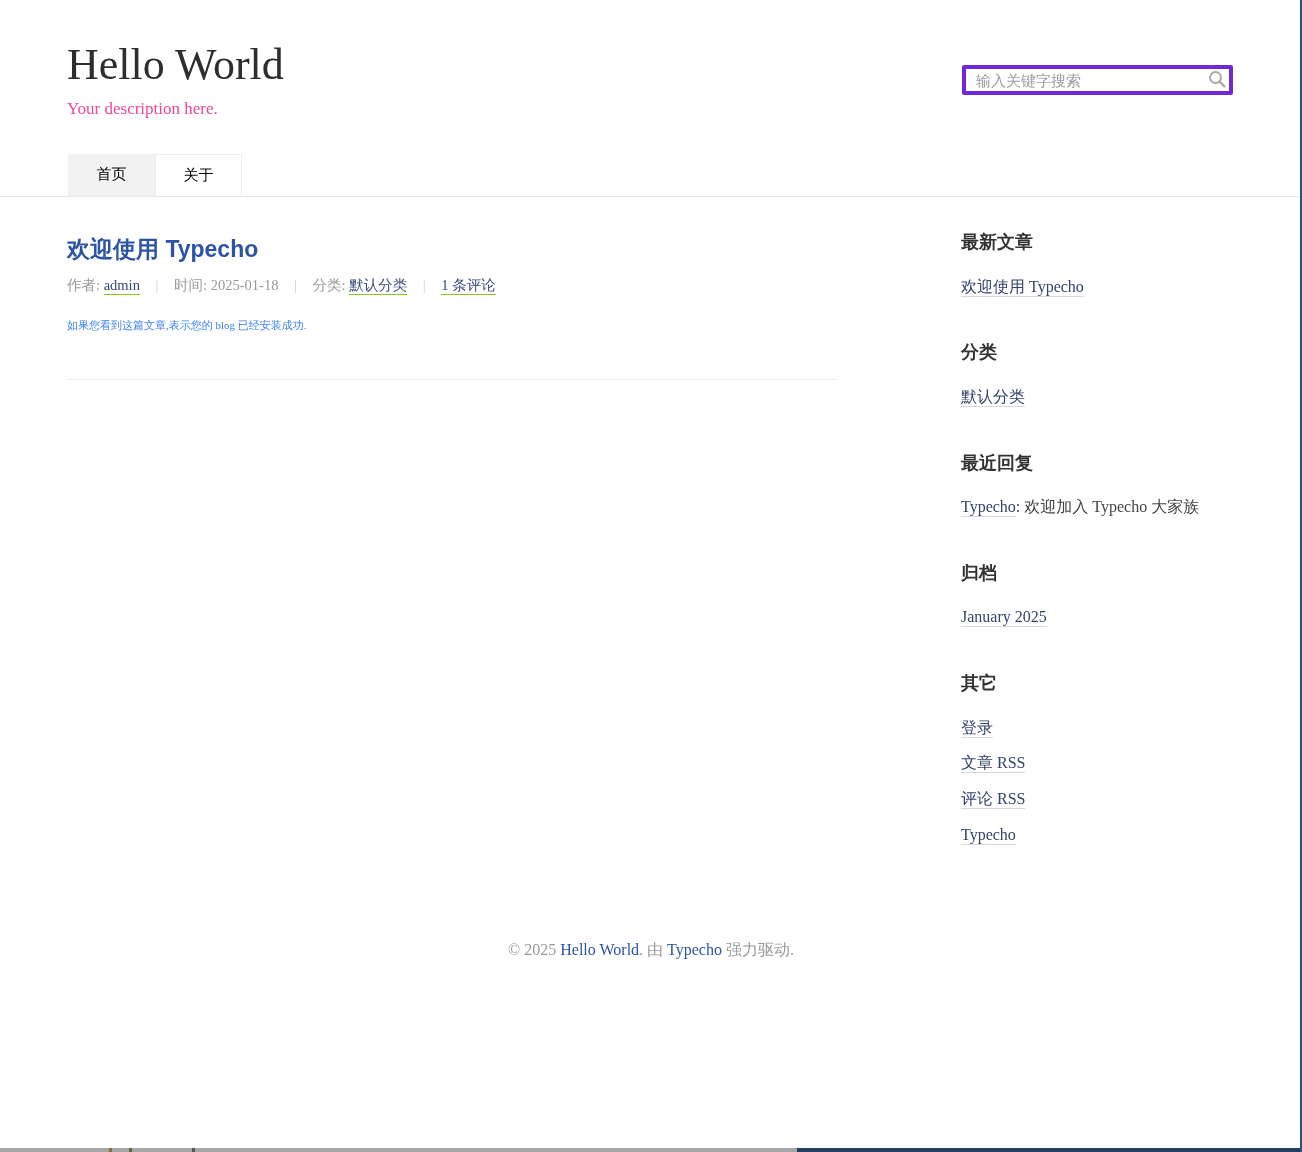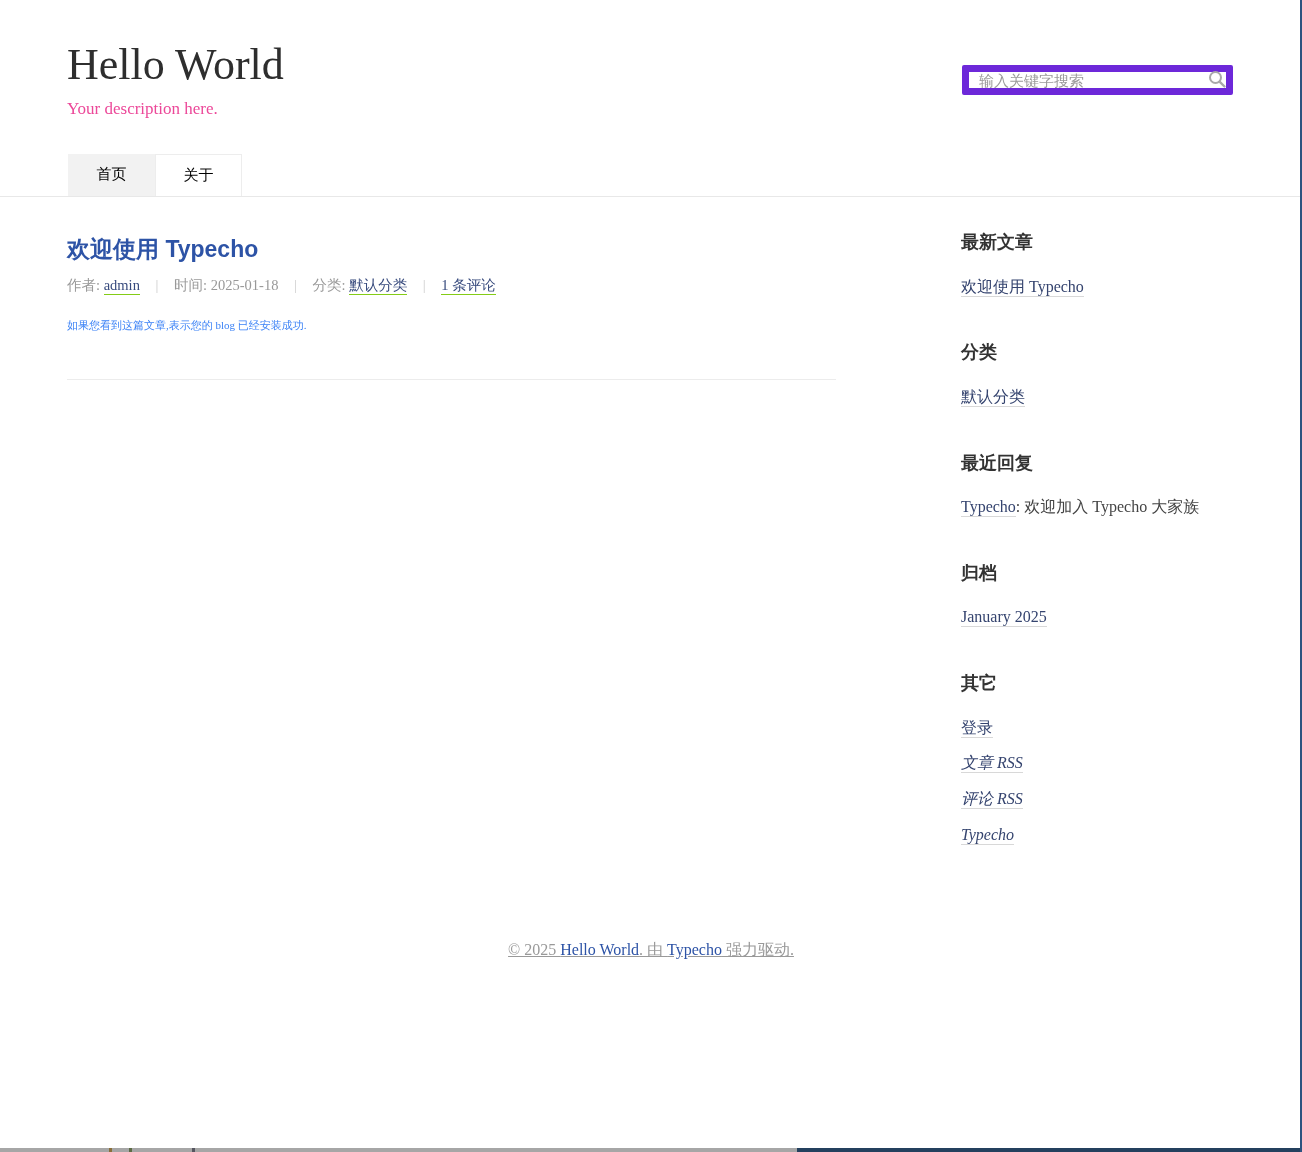--- a/index.html
+++ b/index.html
@@ -10,21 +10,21 @@
   }
   
   .window-border { position:absolute; top:0; right:0; width:2px; height:1152px; background:#2d5380; z-index:20; }
 
   
   .site-header { position:relative; height:197px; box-sizing:border-box; border-bottom:1px solid #e8e8e8; }
   .site-title { margin:0; padding:42px 0 0 67px; font-size:44px; font-weight:normal; color:#2e2e2e; line-height:1.05; letter-spacing:0; }
   .site-description { margin:11px 0 0 67px; font-size:17px; color:#ec4899; }
   .search-form { position:absolute; top:65px; right:69px; width:271px; height:30px; }
   .search-input {
-    width:100%; height:30px; box-sizing:border-box; border:7px solid #6d28d9; border-radius:2px;
+    width:100%; height:30px; box-sizing:border-box; border:4px solid #6d28d9; border-radius:2px;
     padding:0 36px 0 10px; font-size:15px; color:#444; outline:none;
     font-family:"Liberation Sans","DejaVu Sans",sans-serif;
   }
   .search-input::placeholder { color:#9b9b9b; opacity:1; }
   .search-button { position:absolute; top:3px; right:4px; width:24px; height:24px; border:none; background:transparent; padding:0; cursor:pointer; }
   .navs { position:absolute; bottom:0; left:68px; display:flex; }
   .nav-item {
     display:block; box-sizing:border-box; width:87px; padding:11px 0; text-align:center;
     font-family:"Liberation Sans","DejaVu Sans",sans-serif; font-size:15px; color:#000000;
     text-decoration:none; cursor:pointer;
@@ -44,26 +44,26 @@
   a.meta-link { color:#374a7d; text-decoration:none; border-bottom:1px solid #84cc16; padding-bottom:1px; cursor:pointer; }
   .post-body { margin:23px 0 16px; font-size:11px; color:#3b82f6; line-height:1.4; }
   .post-divider { border:none; border-top:1px solid #ececec; margin:45px 0 0; }
 
   
   .sidebar { width:274px; margin-left:auto; padding-top:34px; font-size:16px; }
   .widget { margin-bottom:44px; }
   .widget-title { margin:0; font-family:"Liberation Sans","DejaVu Sans",sans-serif; font-size:18px; font-weight:bold; color:#333; line-height:1.25; }
   .widget ul { list-style:none; margin:0; padding:0; }
   .widget li { margin-top:23px; line-height:1.3; }
-  .widget li + li { margin-top:15px;font-style:italic; }
+  .widget li + li { margin-top:15px; }
   a.side-link { color:#35446f; text-decoration:none; border-bottom:1px solid #d8d8d8; padding-bottom:1px; cursor:pointer; }
   .reply-text { color:#444; }
 
   
-  .footer { position:absolute; top:938px; left:0; width:1302px; text-align:center; font-size:16px; color:#999; line-height:24px;text-decoration:underline; }
+  .footer { position:absolute; top:938px; left:0; width:1302px; text-align:center; font-size:16px; color:#999; line-height:24px; }
   .footer a { color:#2d53a6; text-decoration:none; cursor:pointer; }
 
   
   .bottom-strip { position:absolute; bottom:0; left:0; width:1302px; height:4px; display:flex; z-index:15; }
   .strip-left { position:relative; width:797px; background:#a6a6a6; }
   .strip-right { flex:1; background:#24405e; }
   .strip-dot { position:absolute; top:0; width:3px; height:4px; }
 </style>
 </head>
 <body>

